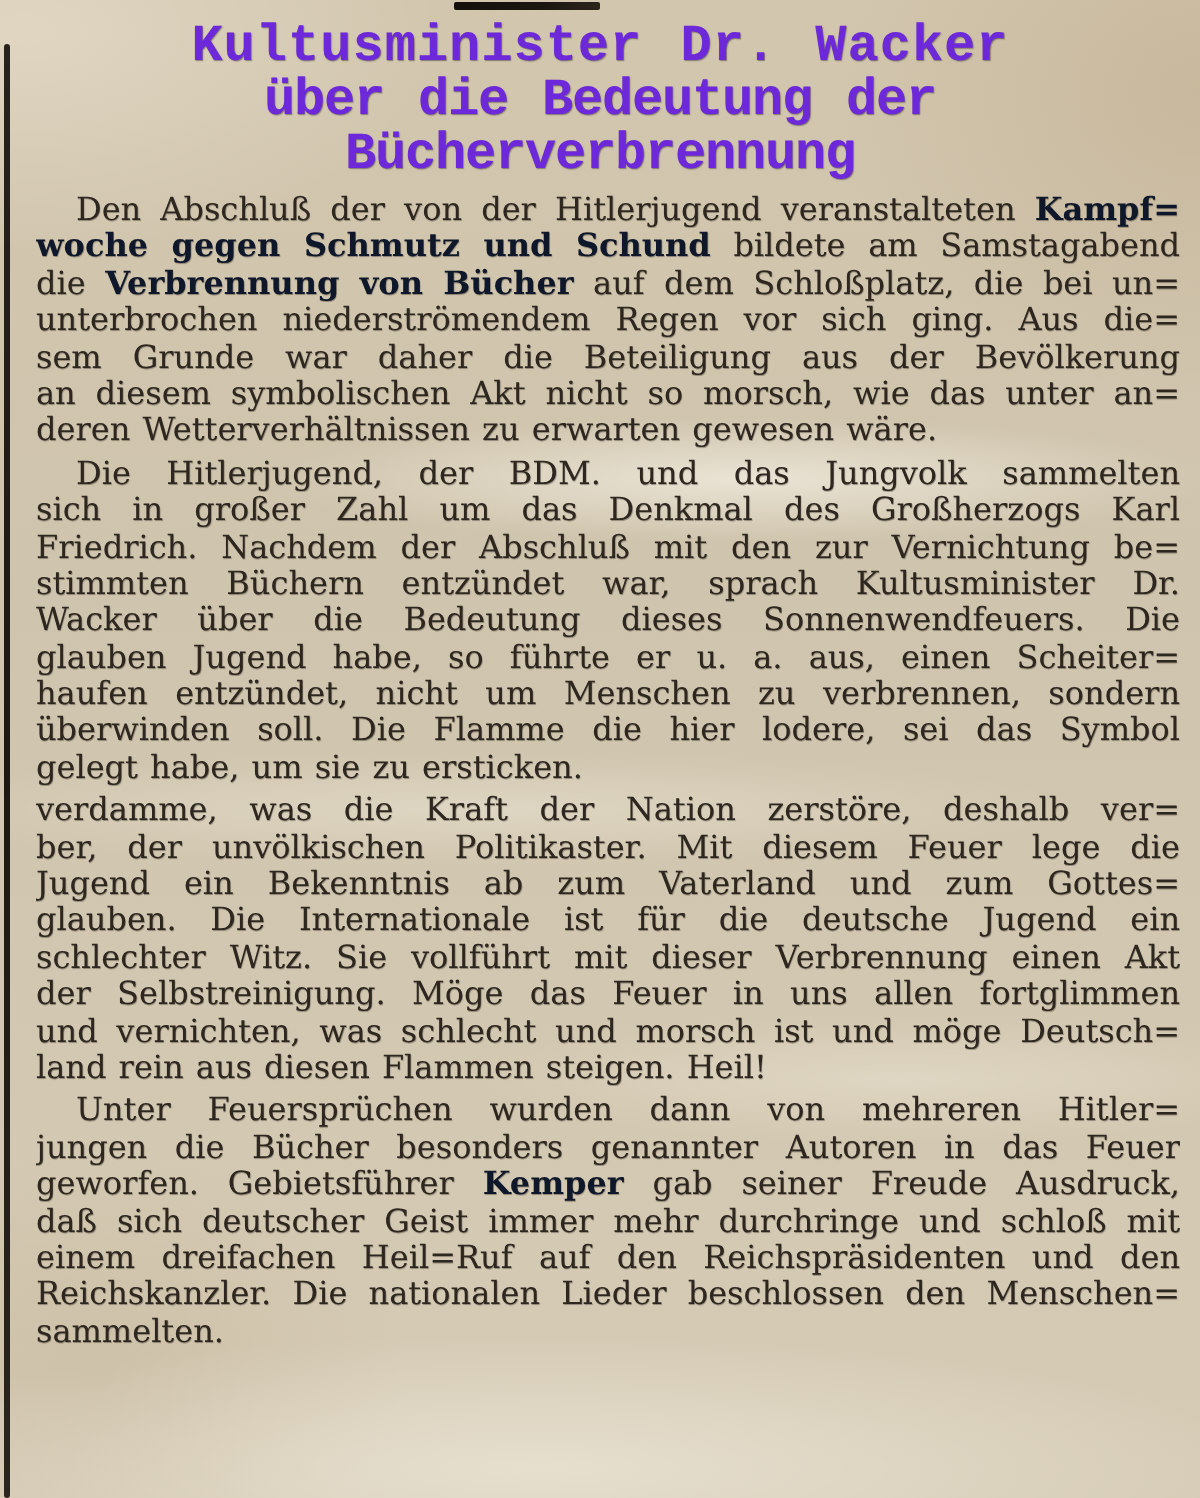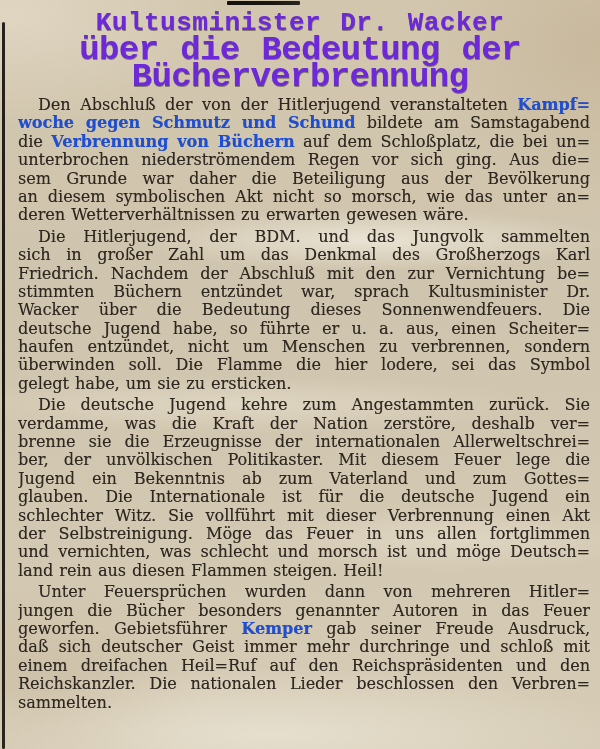--- a/index.html
+++ b/index.html
@@ -43,21 +43,21 @@
     color: #6d28d9;
     text-shadow: 0.4px 0.5px 0.6px rgba(34,28,20,0.45);
   }
   .title-line1 {
     font-size: 26px;
     line-height: 27px;
     letter-spacing: 0.5px;
     word-spacing: 3px;
   }
   .title-line2 {
-    font-size: 34px;
+    font-size: 26px;
     line-height: 27px;
     letter-spacing: -0.6px;
     word-spacing: 2px;
   }
   .article-body {
     margin-top: 5px;
     padding: 0 10px 0 18px;
     color: #2e2720;
     text-shadow: 0.3px 0.3px 0.4px rgba(46,38,27,0.4);
   }
@@ -66,68 +66,66 @@
     font-size: 16px;
     line-height: 18.4px;
     height: 18.4px;
     overflow: hidden;
     text-align: justify;
     text-align-last: justify;
     word-spacing: 1px;
   }
   .line.first { text-indent: 20px; }
   .line.last { text-align-last: left; }
-  .seg.bold { font-weight: 700; color: #1d4ed8; }
+  .seg.bold { font-weight: 700; color: #0f172a; }
 </style>
 </head>
 <body>
 
 <div class="top-rule"></div>
 <div class="column-rule"></div>
 
 <div class="masthead">
   <div class="title-line1">Kultusminister Dr. Wacker</div>
   <div class="title-line2">über die Bedeutung der Bücherverbrennung</div>
 </div>
 
 <div class="article-body">
     <div class="paragraph">
       <div class="line first"><span class="seg">Den Abschluß der von der Hitlerjugend veranstalteten </span><span class="seg bold">Kampf=</span></div>
       <div class="line"><span class="seg bold">woche gegen Schmutz und Schund</span><span class="seg"> bildete am Samstagabend</span></div>
-      <div class="line"><span class="seg">die </span><span class="seg bold">Verbrennung von Büchern</span><span class="seg"> auf dem Schloßplatz, die bei un=</span></div>
+      <div class="line"><span class="seg">die </span><span class="seg bold">Verbrennung von Bücher</span><span class="seg"> auf dem Schloßplatz, die bei un=</span></div>
       <div class="line"><span class="seg">unterbrochen niederströmendem Regen vor sich ging. Aus die=</span></div>
       <div class="line"><span class="seg">sem Grunde war daher die Beteiligung aus der Bevölkerung</span></div>
       <div class="line"><span class="seg">an diesem symbolischen Akt nicht so morsch, wie das unter an=</span></div>
       <div class="line last"><span class="seg">deren Wetterverhältnissen zu erwarten gewesen wäre.</span></div>
     </div>
     <div class="paragraph">
       <div class="line first"><span class="seg">Die Hitlerjugend, der BDM. und das Jungvolk sammelten</span></div>
       <div class="line"><span class="seg">sich in großer Zahl um das Denkmal des Großherzogs Karl</span></div>
       <div class="line"><span class="seg">Friedrich. Nachdem der Abschluß mit den zur Vernichtung be=</span></div>
       <div class="line"><span class="seg">stimmten Büchern entzündet war, sprach Kultusminister Dr.</span></div>
       <div class="line"><span class="seg">Wacker über die Bedeutung dieses Sonnenwendfeuers. Die</span></div>
-      <div class="line"><span class="seg">deutsche Jugend habe, so führte er u. a. aus, einen Scheiter=</span></div>
+      <div class="line"><span class="seg">glauben Jugend habe, so führte er u. a. aus, einen Scheiter=</span></div>
       <div class="line"><span class="seg">haufen entzündet, nicht um Menschen zu verbrennen, sondern</span></div>
       <div class="line"><span class="seg">überwinden soll. Die Flamme die hier lodere, sei das Symbol</span></div>
       <div class="line last"><span class="seg">gelegt habe, um sie zu ersticken.</span></div>
     </div>
     <div class="paragraph">
-      <div class="line first"><span class="seg">Die deutsche Jugend kehre zum Angestammten zurück. Sie</span></div>
       <div class="line"><span class="seg">verdamme, was die Kraft der Nation zerstöre, deshalb ver=</span></div>
-      <div class="line"><span class="seg">brenne sie die Erzeugnisse der internationalen Allerweltschrei=</span></div>
       <div class="line"><span class="seg">ber, der unvölkischen Politikaster. Mit diesem Feuer lege die</span></div>
       <div class="line"><span class="seg">Jugend ein Bekenntnis ab zum Vaterland und zum Gottes=</span></div>
       <div class="line"><span class="seg">glauben. Die Internationale ist für die deutsche Jugend ein</span></div>
       <div class="line"><span class="seg">schlechter Witz. Sie vollführt mit dieser Verbrennung einen Akt</span></div>
       <div class="line"><span class="seg">der Selbstreinigung. Möge das Feuer in uns allen fortglimmen</span></div>
       <div class="line"><span class="seg">und vernichten, was schlecht und morsch ist und möge Deutsch=</span></div>
       <div class="line last"><span class="seg">land rein aus diesen Flammen steigen. Heil!</span></div>
     </div>
     <div class="paragraph">
       <div class="line first"><span class="seg">Unter Feuersprüchen wurden dann von mehreren Hitler=</span></div>
       <div class="line"><span class="seg">jungen die Bücher besonders genannter Autoren in das Feuer</span></div>
       <div class="line"><span class="seg">geworfen. Gebietsführer </span><span class="seg bold">Kemper</span><span class="seg"> gab seiner Freude Ausdruck,</span></div>
       <div class="line"><span class="seg">daß sich deutscher Geist immer mehr durchringe und schloß mit</span></div>
       <div class="line"><span class="seg">einem dreifachen Heil=Ruf auf den Reichspräsidenten und den</span></div>
-      <div class="line"><span class="seg">Reichskanzler. Die nationalen Lieder beschlossen den Verbren=</span></div>
+      <div class="line"><span class="seg">Reichskanzler. Die nationalen Lieder beschlossen den Menschen=</span></div>
       <div class="line last"><span class="seg">sammelten.</span></div>
     </div>
   </div>
 
 </body></html>

